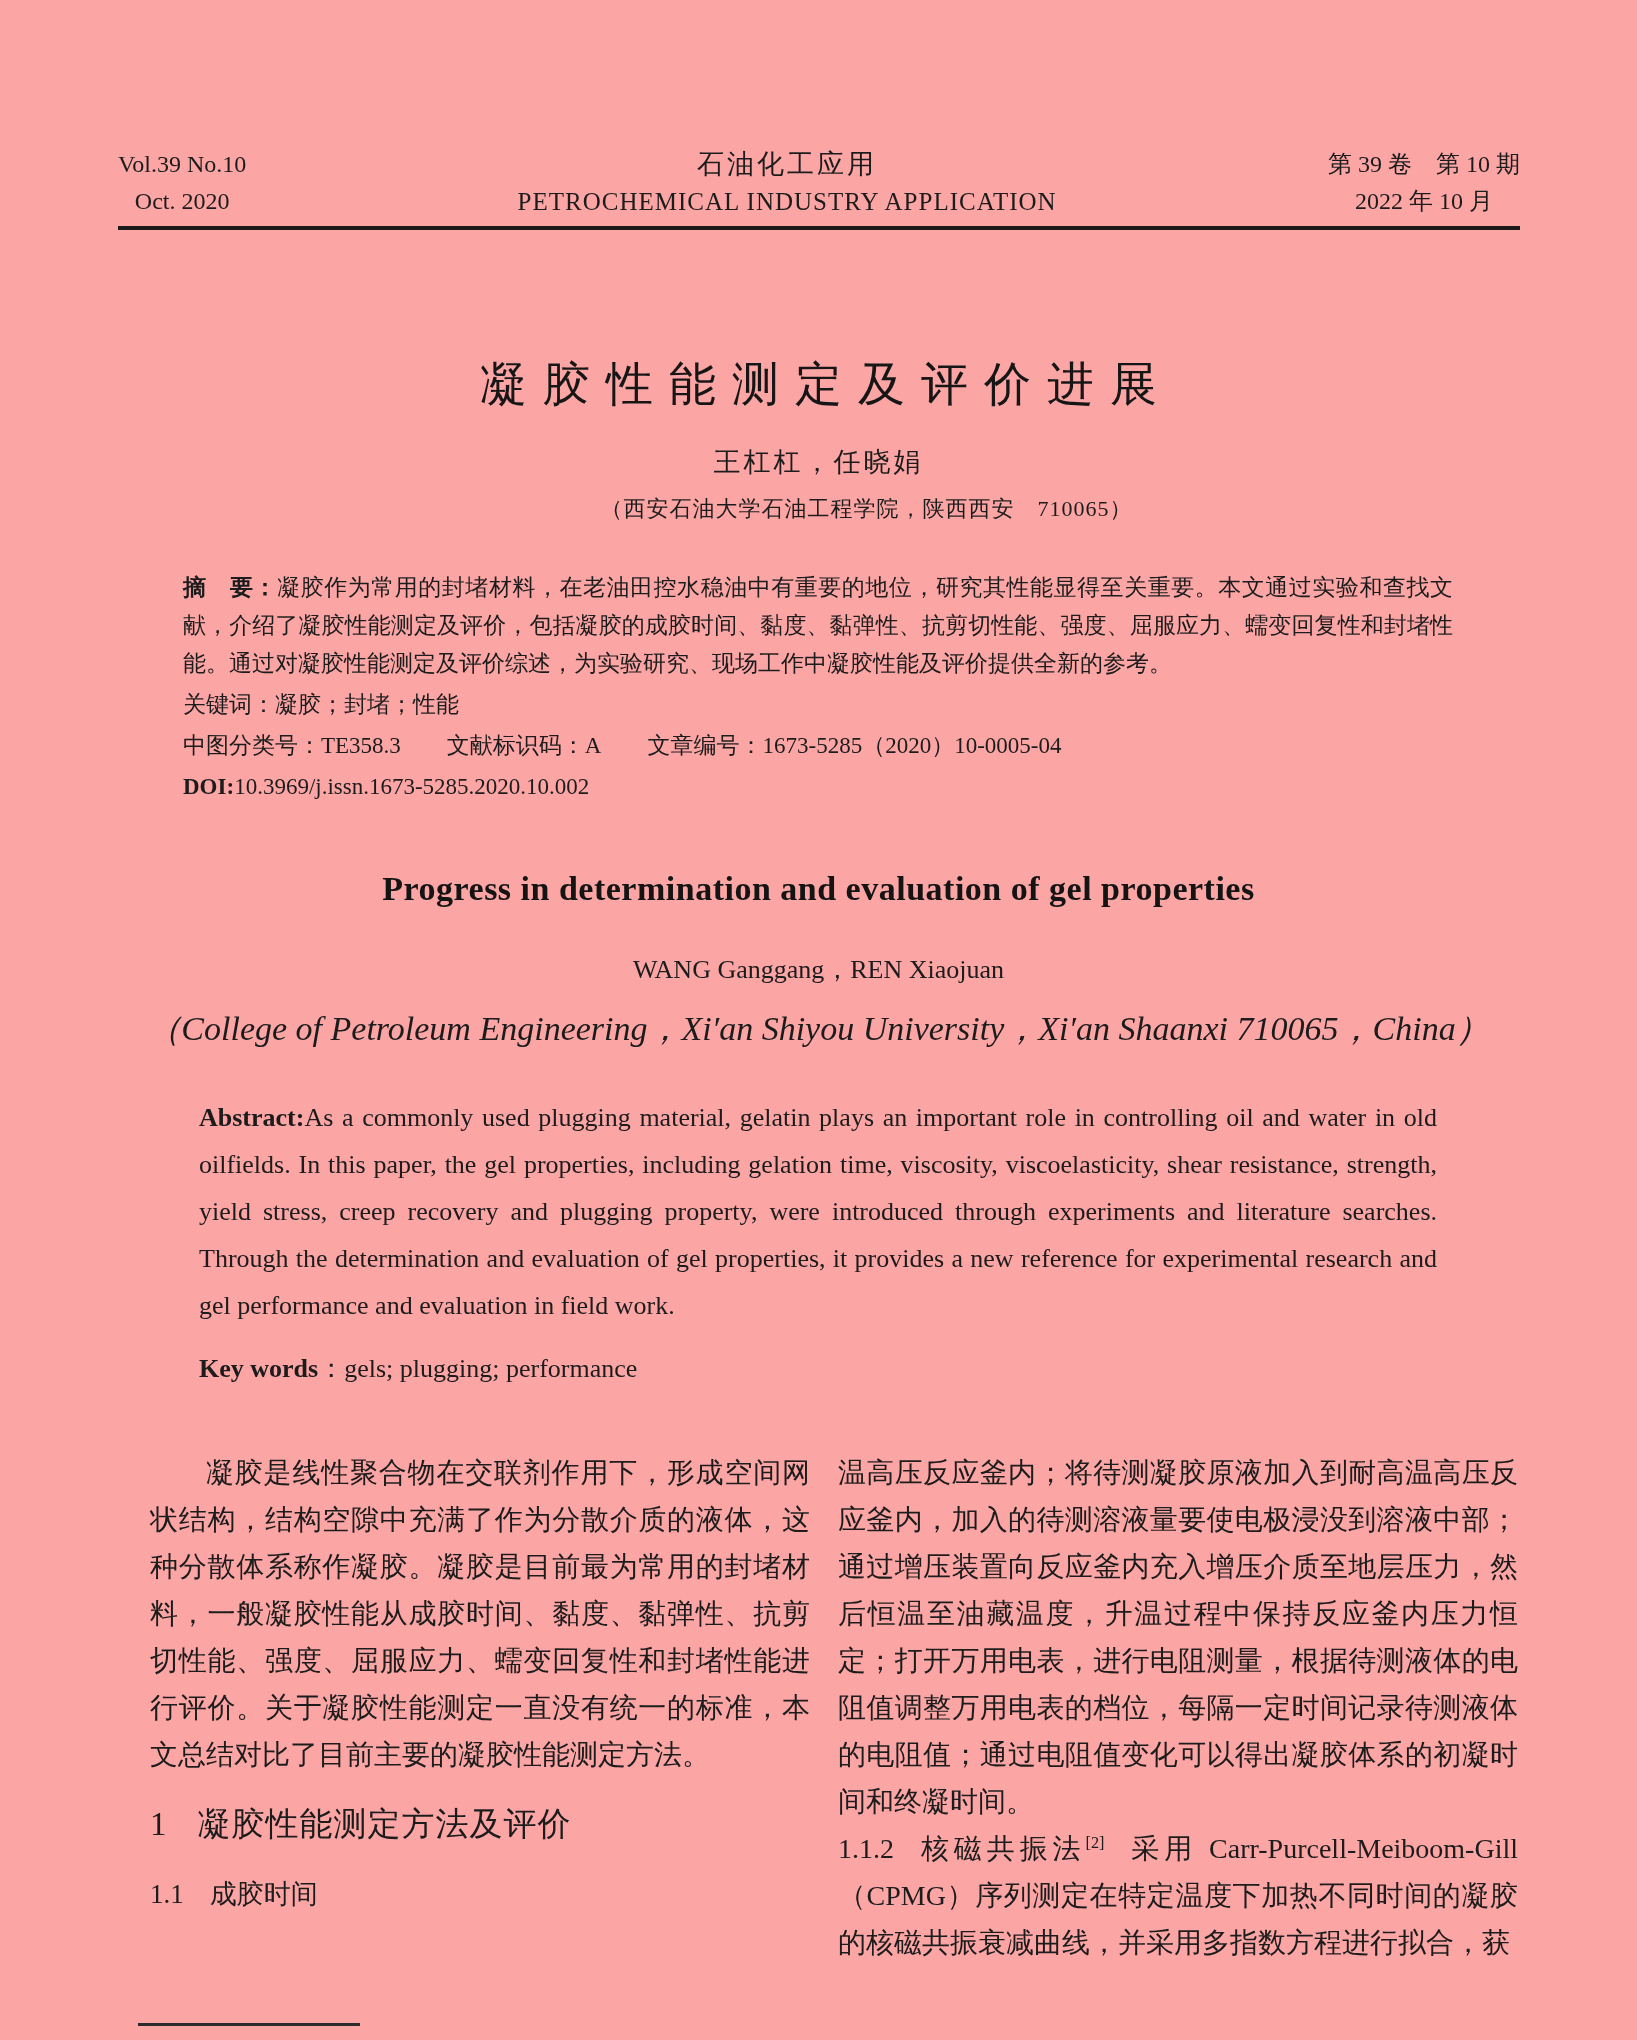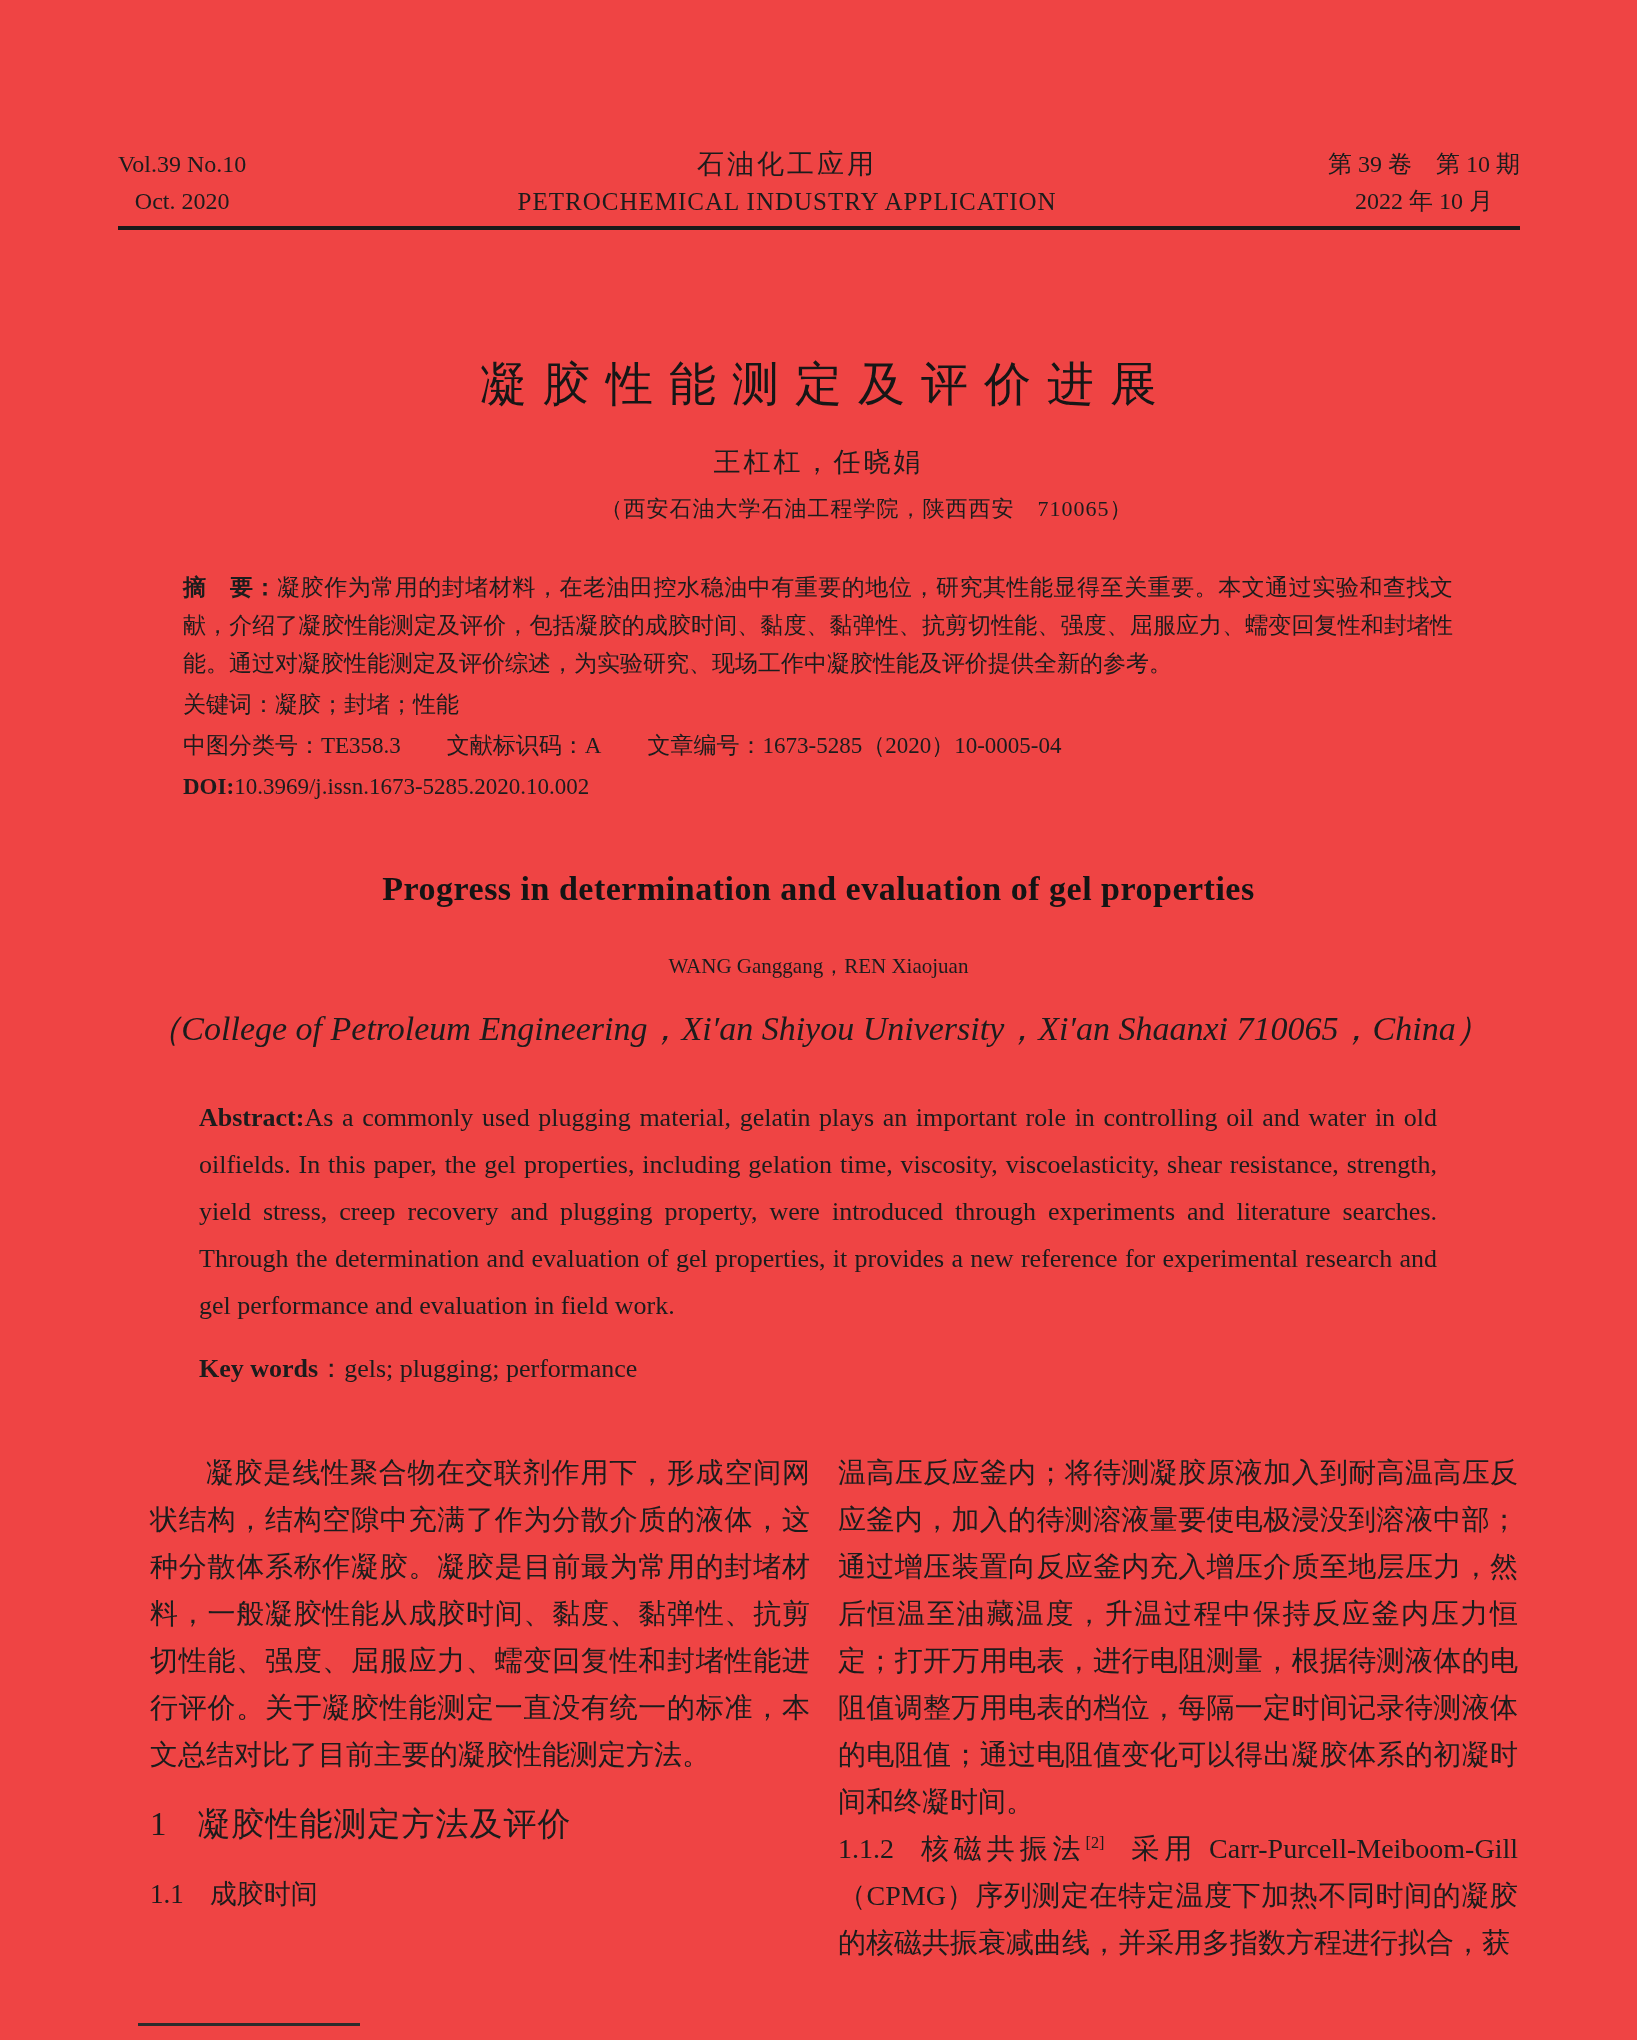--- a/index.html
+++ b/index.html
@@ -4,21 +4,21 @@
 <style>
   html, body {
     margin: 0;
     padding: 0;
     background: #ffffff;
   }
   .page {
     position: relative;
     width: 1637px;
     height: 2040px;
-    background: #ef4444;
+    background: #fca5a5;
     color: #1c1c1c;
     font-family: "Liberation Serif", "DejaVu Serif", serif;
     overflow: hidden;
   }
 
   
   .hdr {
     position: absolute;
     top: 146px;
     left: 118px;
@@ -96,21 +96,21 @@
     font-weight: bold;
     letter-spacing: 0.5px;
     color: #141414;
   }
   .authors-en {
     position: absolute;
     top: 952px;
     left: 0;
     width: 100%;
     text-align: center;
-    font-size: 21px;
+    font-size: 26px;
   }
   .affil-en {
     position: absolute;
     top: 1006px;
     left: 0;
     width: 100%;
     text-align: center;
     font-size: 34px;
     font-style: italic;
   }

